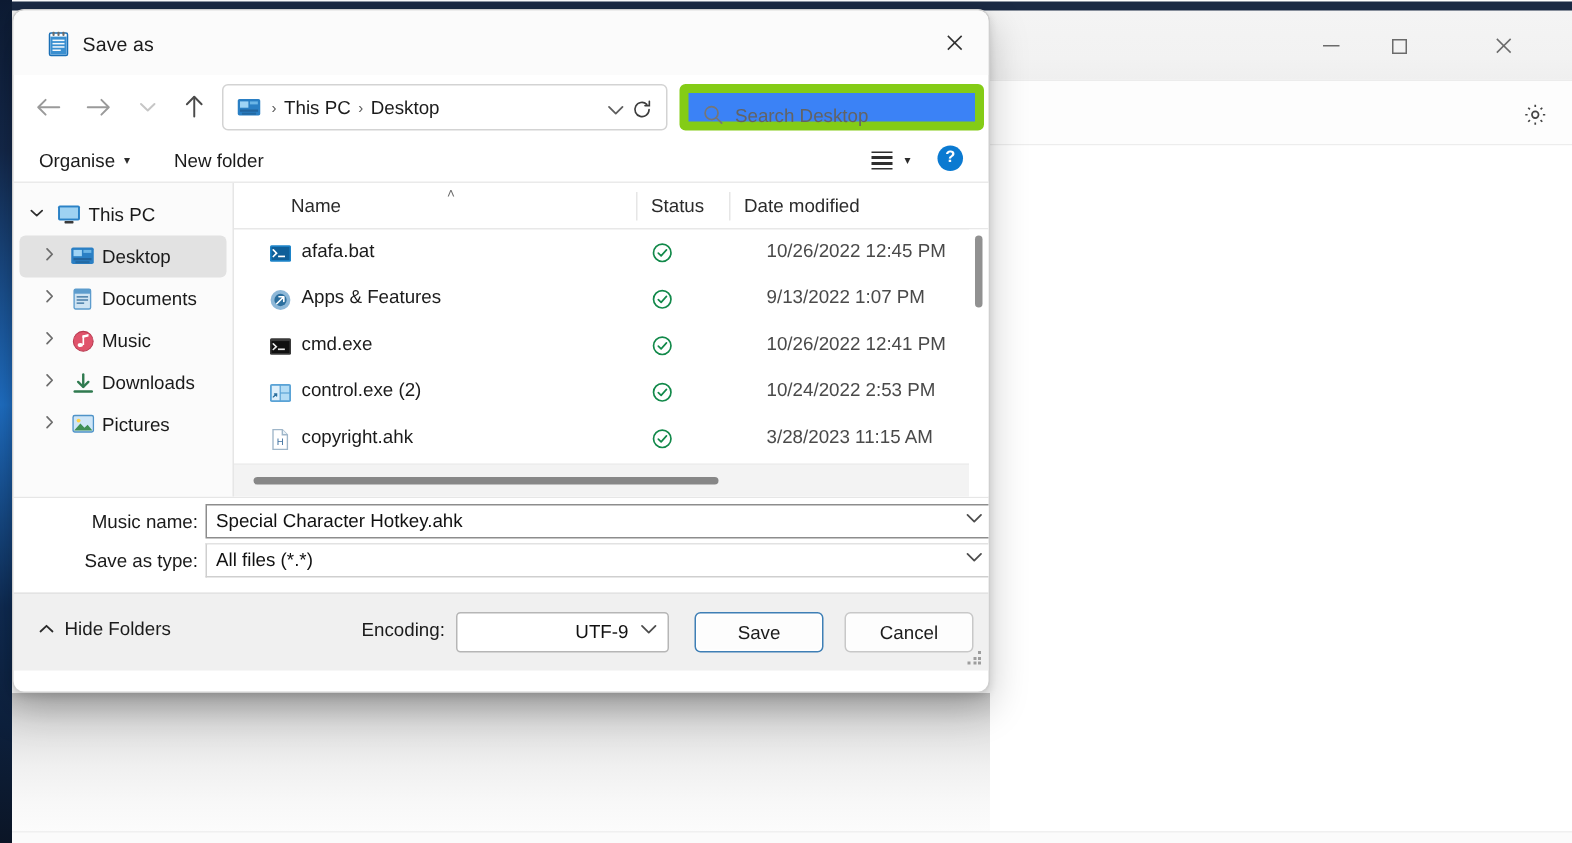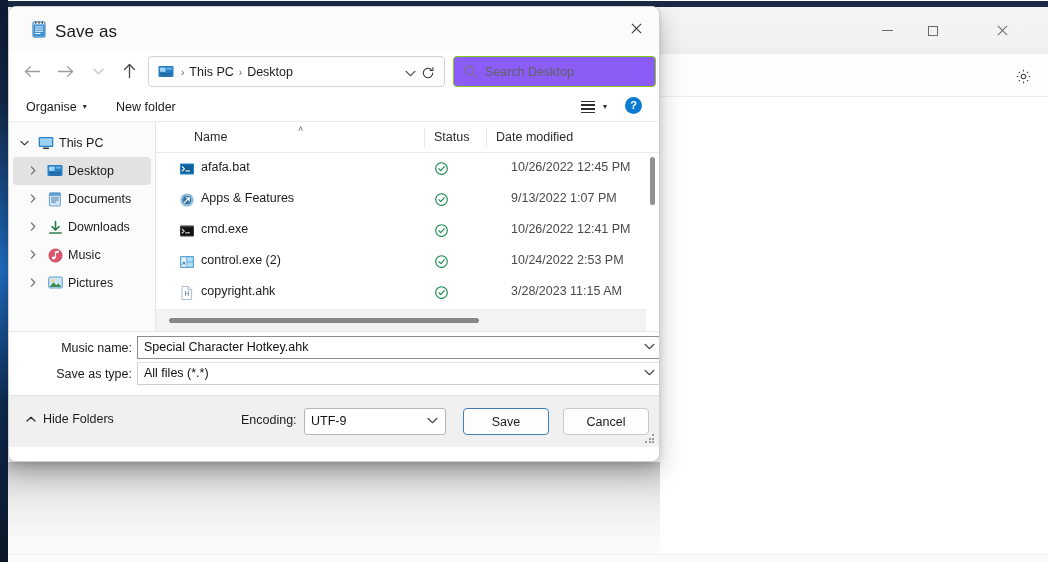--- a/index.html
+++ b/index.html
@@ -90,21 +90,21 @@
   
   #dlg-titlebar {
     position: relative; height: 43px;
     background: #fbfbfb;
   }
   #dlg-app-icon {
     position: absolute; left: 22px; top: 14px; width: 16px; height: 17px;
   }
   #dlg-title {
     position: absolute; left: 46px; top: 15px;
-    font-size: 17px; color: #1b1b1b;
+    font-size: 13px; color: #1b1b1b;
     letter-spacing: .1px;
   }
   #dlg-close {
     position: absolute; right: 0; top: 0; width: 45px; height: 43px;
     display: flex; align-items: center; justify-content: center;
     cursor: default;
   }
   #dlg-close .glyph-x:before, #dlg-close .glyph-x:after { background:#303030; }
 
   
@@ -142,22 +142,22 @@
   }
   #addr-refresh {
     position: absolute; right: 5px; top: 6px;
     width: 22px; height: 20px; color: #3d3d3d;
     display:flex; align-items:center; justify-content:center;
   }
 
   #searchbox {
     position: absolute; left: 444px; top: 6px;
     width: 203px; height: 31px;
-    border: 1px solid #84cc16; border-radius: 4px;
-    background: #8b5cf6;
+    border: 6px solid #84cc16; border-radius: 4px;
+    background: #3b82f6;
   }
   #search-icon-wrap { position: absolute; left: 9px; top: 7px; width: 16px; height: 16px; color:#767676; }
   #search-input {
     position: absolute; left: 31px; top: 0; right: 6px; height: 29px;
     border: 0; outline: none; background: transparent;
     font-family: "Liberation Sans", sans-serif;
     font-size: 12.5px; color: #1b1b1b;
   }
   #search-input::placeholder { color: #636363; opacity: 1; }
 
@@ -303,21 +303,21 @@
     white-space: nowrap; overflow: hidden;
   }
   .combo-caret {
     position: absolute; right: 7px; top: 4px;
     font-size: 11px; color: #4d4d4d; line-height: 1;
   }
 
   
   #footer {
     position: relative; height: 52px;
-    background: #f0f0f0; border-top: 1px solid #e3e3e3;
+    background: #f0f0f0; border-top: 1px solid #e3e3e3; text-align: right;
   }
   #hide-folders {
     position: absolute; left: 17px; top: 16px;
     font-size: 12.5px; color: #1b1b1b;
     display: flex; align-items: center; gap: 7px;
   }
   #hide-caret { font-size: 9px; color: #2b2b2b; line-height: 1; }
   #lbl-encoding {
     position: absolute; left: 232px; top: 17px;
     font-size: 12.5px; color: #1b1b1b;
@@ -549,56 +549,56 @@
           <span class="nav-label">Documents</span>
         </div>
 
         <div class="nav-item nav-indent">
           <span class="nav-twisty">
             <svg width="6" height="9" viewBox="0 0 6 10" fill="none" stroke="currentColor" stroke-width="1.3" stroke-linecap="round" stroke-linejoin="round">
                 <path d="M1.2 1 5 5 1.2 9"></path>
               </svg>
           </span>
           <span class="nav-ico">
-            <svg width="15" height="15" viewBox="0 0 15 15" fill="none" stroke="#2f7a4f" stroke-width="1.6" stroke-linecap="round" stroke-linejoin="round">
-              <path d="M7.5 1.6v8.1"></path>
-                <path d="M4.1 6.6 7.5 10l3.4-3.4"></path>
-                <path d="M1.8 13h11.4"></path>
-            </svg>
-          </span>
-          <span class="nav-label">Downloads</span>
-        </div>
-
-        <div class="nav-item nav-indent">
-          <span class="nav-twisty">
-            <svg width="6" height="9" viewBox="0 0 6 10" fill="none" stroke="currentColor" stroke-width="1.3" stroke-linecap="round" stroke-linejoin="round">
-                <path d="M1.2 1 5 5 1.2 9"></path>
-              </svg>
-          </span>
-          <span class="nav-ico">
             <svg width="15" height="15" viewBox="0 0 15 15">
               <circle cx="7.5" cy="7.5" r="6.6" fill="#e0536b"></circle>
               <circle cx="7.5" cy="7.5" r="6.6" fill="none" stroke="#b83b51" stroke-width=".7"></circle>
               <g fill="#ffffff">
                 <ellipse cx="5.6" cy="10" rx="1.8" ry="1.4"></ellipse>
                 <rect x="7" y="3.6" width="1.1" height="6.4"></rect>
                 <path d="M7 3.6 11 2.6v1.8L7 5.4z"></path>
               </g>
             </svg>
           </span>
           <span class="nav-label">Music</span>
         </div>
 
         <div class="nav-item nav-indent">
           <span class="nav-twisty">
             <svg width="6" height="9" viewBox="0 0 6 10" fill="none" stroke="currentColor" stroke-width="1.3" stroke-linecap="round" stroke-linejoin="round">
                 <path d="M1.2 1 5 5 1.2 9"></path>
               </svg>
           </span>
           <span class="nav-ico">
+            <svg width="15" height="15" viewBox="0 0 15 15" fill="none" stroke="#2f7a4f" stroke-width="1.6" stroke-linecap="round" stroke-linejoin="round">
+              <path d="M7.5 1.6v8.1"></path>
+                <path d="M4.1 6.6 7.5 10l3.4-3.4"></path>
+                <path d="M1.8 13h11.4"></path>
+            </svg>
+          </span>
+          <span class="nav-label">Downloads</span>
+        </div>
+
+        <div class="nav-item nav-indent">
+          <span class="nav-twisty">
+            <svg width="6" height="9" viewBox="0 0 6 10" fill="none" stroke="currentColor" stroke-width="1.3" stroke-linecap="round" stroke-linejoin="round">
+                <path d="M1.2 1 5 5 1.2 9"></path>
+              </svg>
+          </span>
+          <span class="nav-ico">
             <svg width="15" height="14" viewBox="0 0 15 14">
               <rect x="0.7" y="1" width="13.6" height="11" rx="1.2" fill="#cfe6f7" stroke="#4f93c8" stroke-width=".9"></rect>
               <circle cx="4.4" cy="4.4" r="1.3" fill="#ffd24a"></circle>
               <path d="M1.4 11 5.6 6.3 8.3 9.2l2.1-2 3.2 3.8z" fill="#3f8f54"></path>
             </svg>
           </span>
           <span class="nav-label">Pictures</span>
         </div>
       </div>
 

